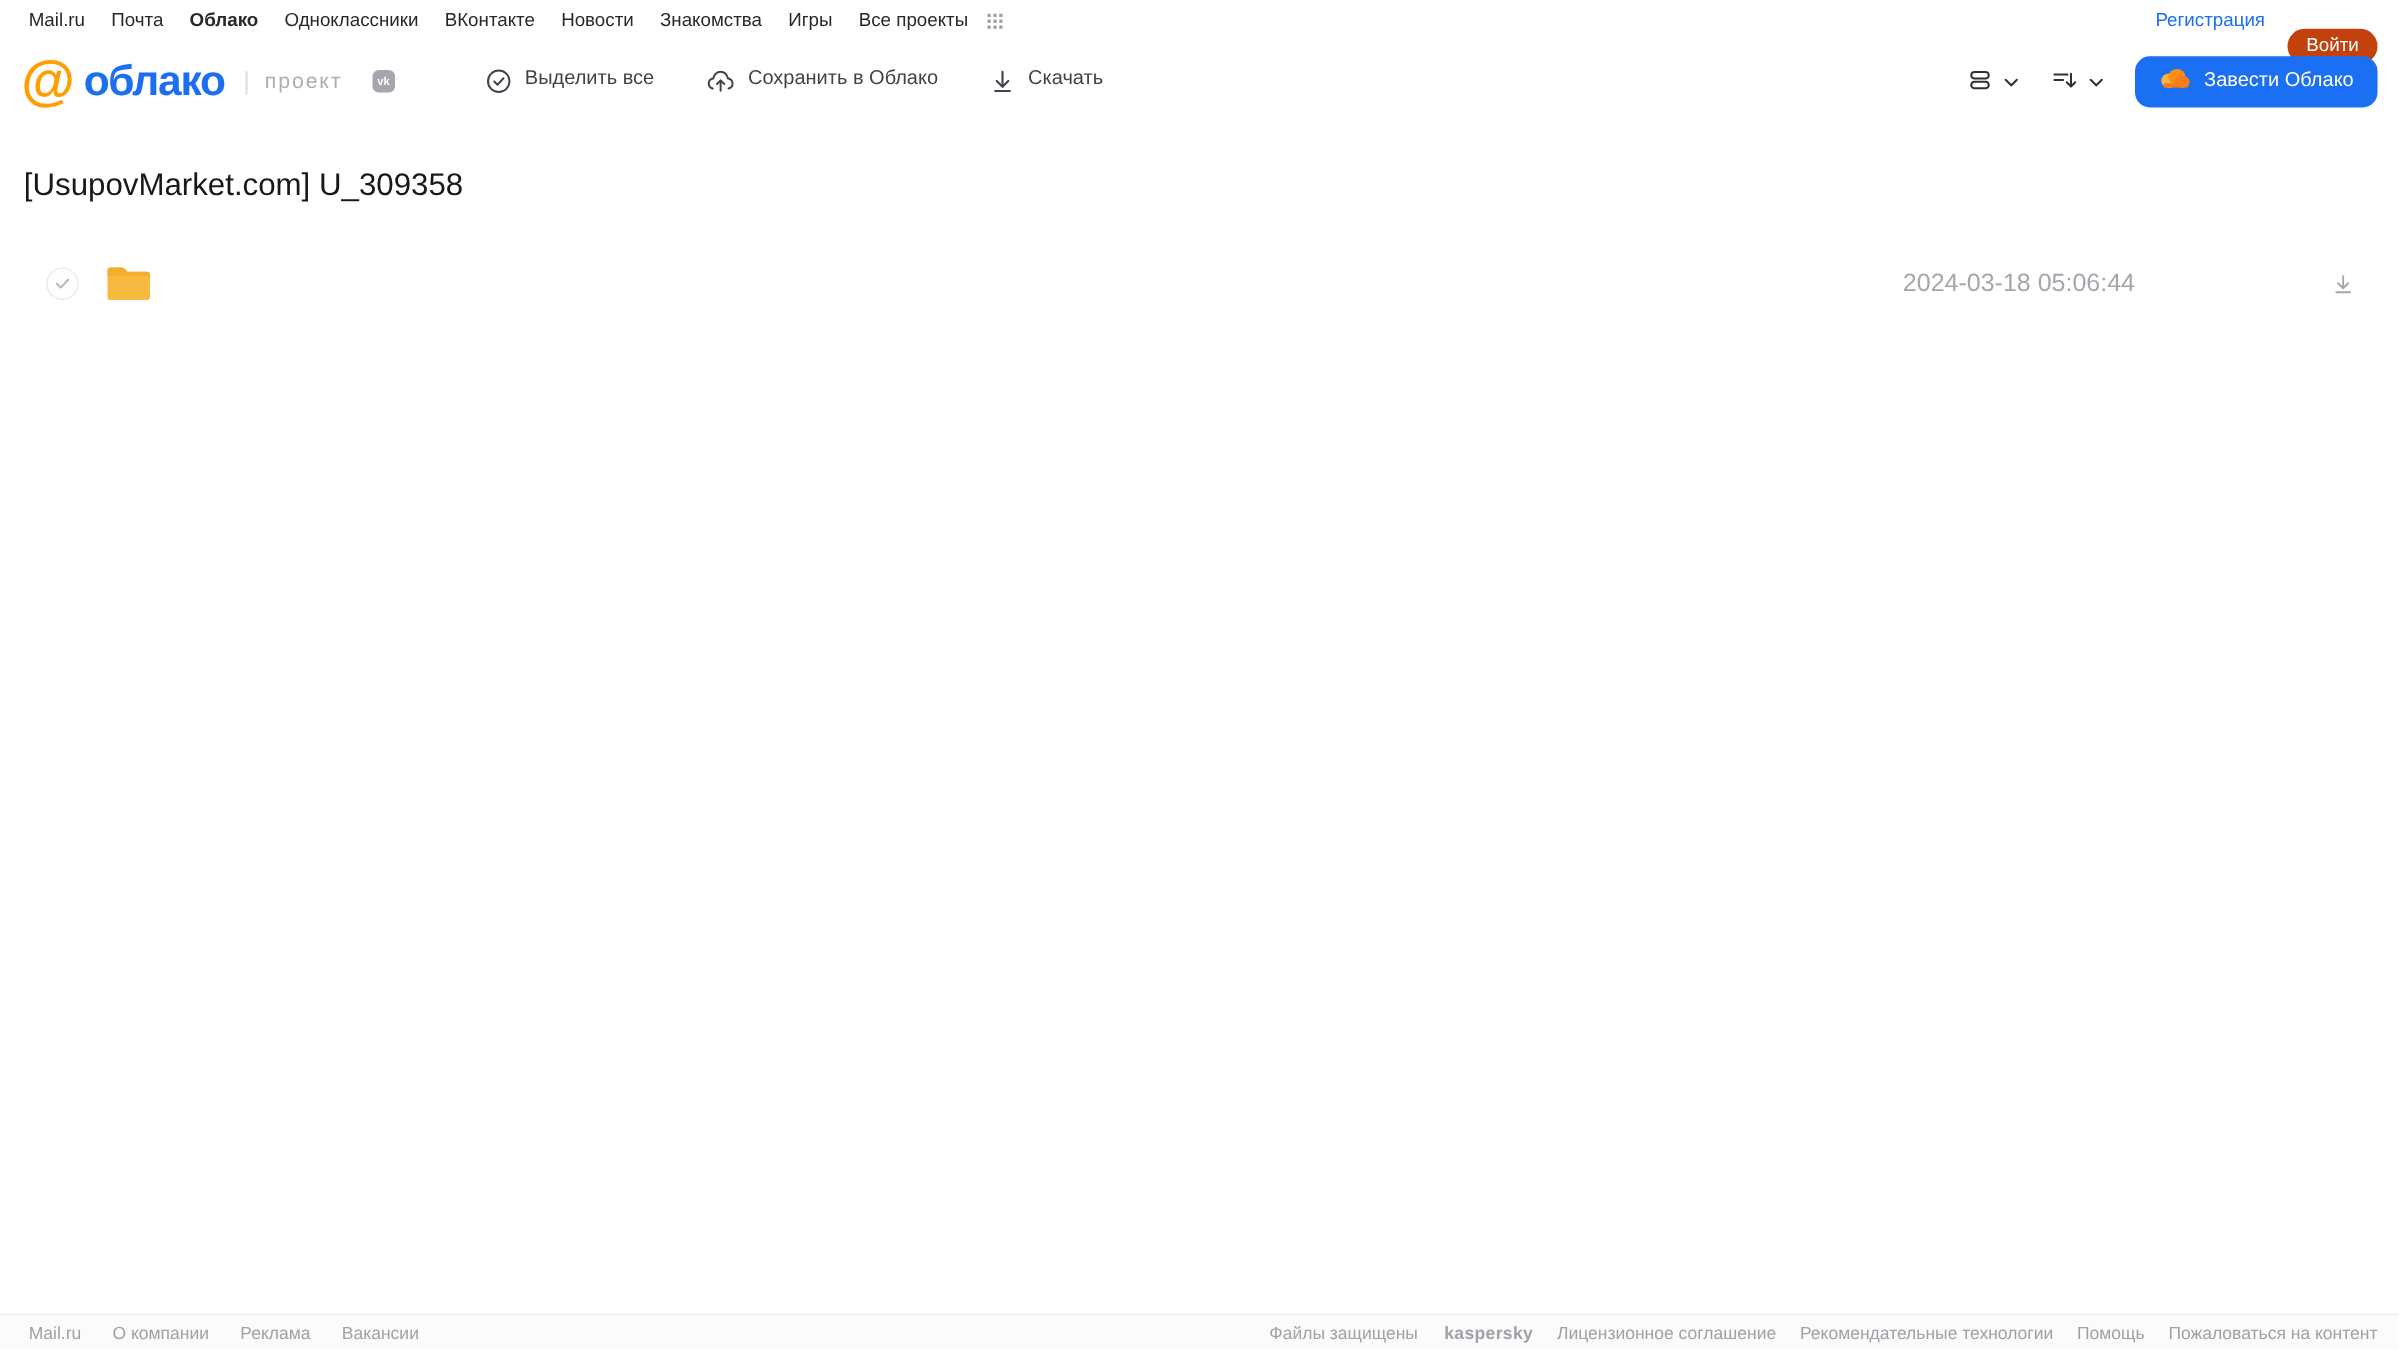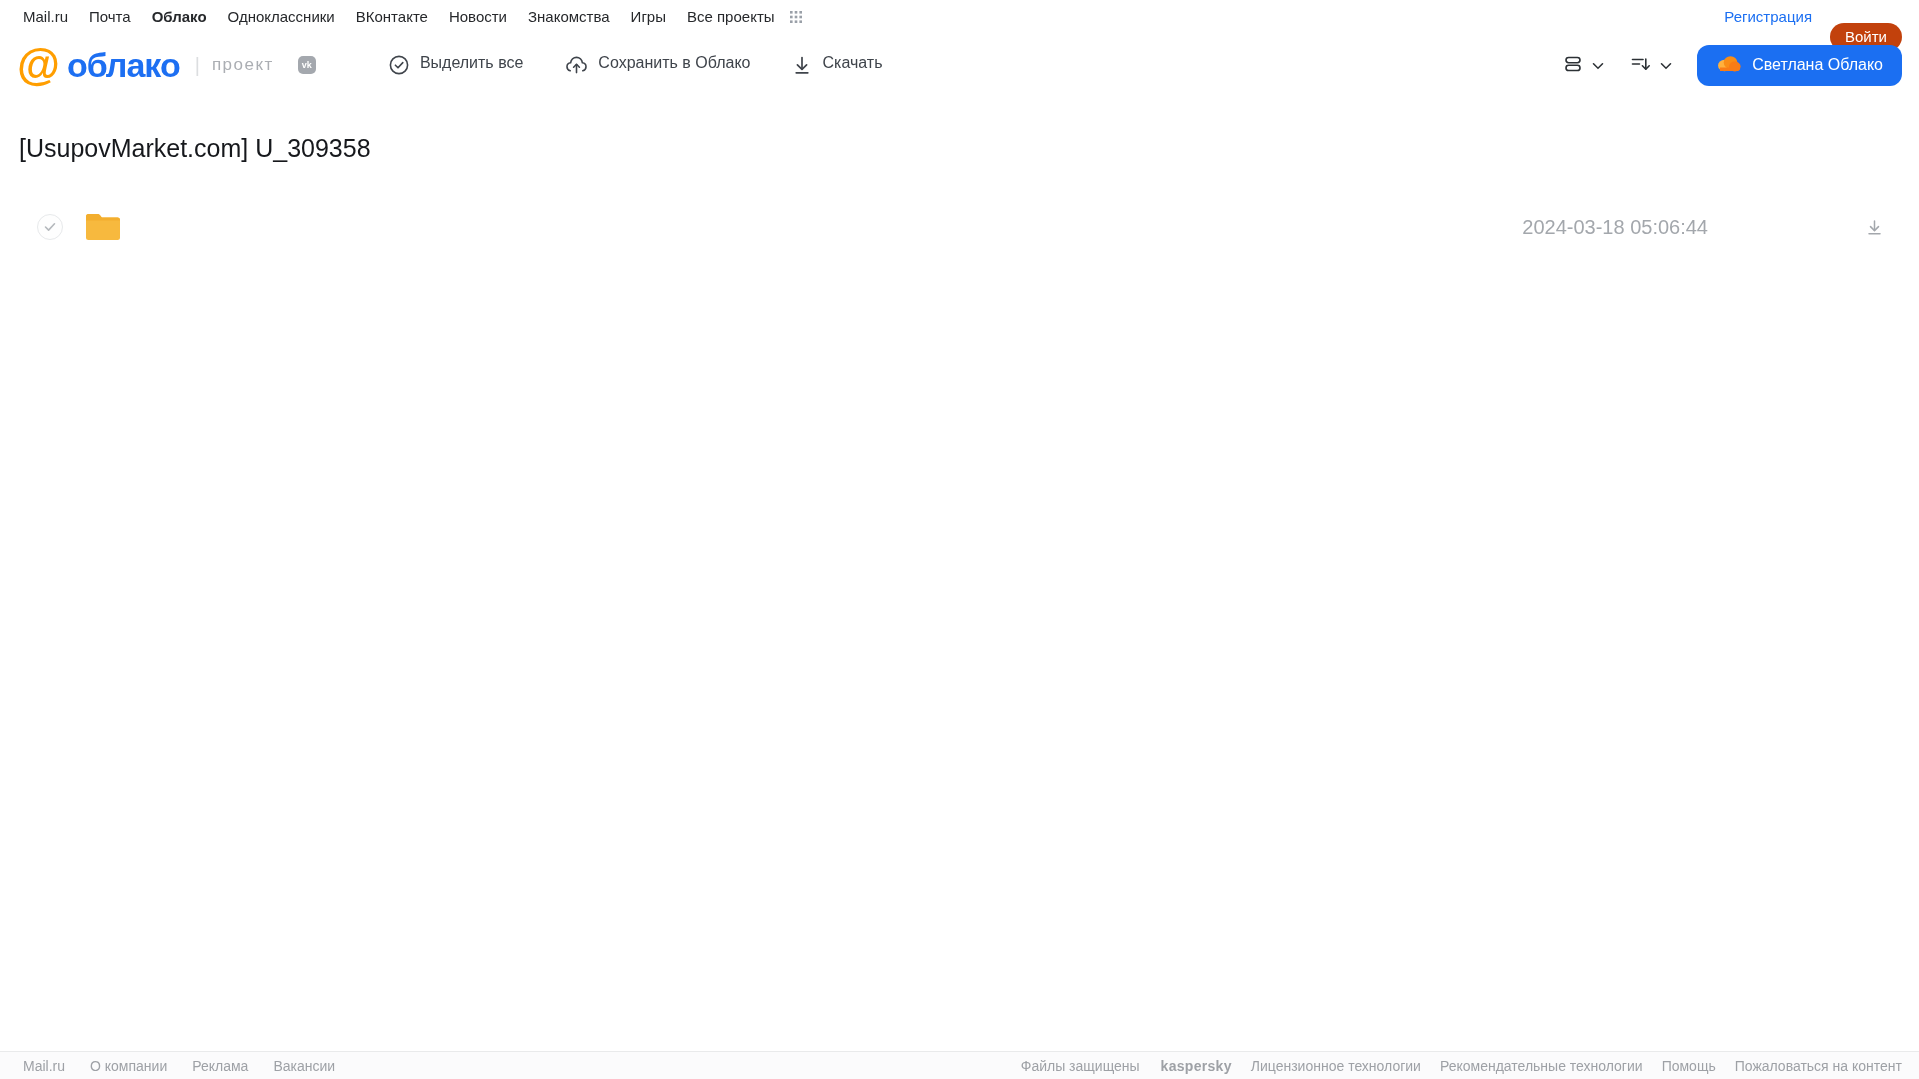--- a/index.html
+++ b/index.html
@@ -217,21 +217,21 @@
     </button>
     <button class="create-btn">
       <span>
         <svg width="26" height="19" viewBox="0 0 26 19">
           <ellipse cx="8.5" cy="11.5" rx="6.5" ry="5.8" fill="#ffb13d"></ellipse>
           <ellipse cx="14.5" cy="8.5" rx="6.8" ry="6.3" fill="#f98d16"></ellipse>
           <ellipse cx="18.8" cy="12.5" rx="5.8" ry="5" fill="#f97c16"></ellipse>
           <path d="M4 17 L22 17 Q24.5 16 24 13.5 L4 13.5 Z" fill="#f97c16"></path>
         </svg>
       </span>
-      <span>Светлана Облако</span>
+      <span>Завести Облако</span>
     </button>
   </div>
 </header>
 
 <main class="main">
   <h1 class="page-title">[UsupovMarket.com] U_309358</h1>
 
   <div class="file-row">
     <span class="row-checkbox">
       <svg width="12" height="10" viewBox="0 0 12 10" fill="none" stroke="#b5b9bd" stroke-width="1.6" stroke-linecap="round" stroke-linejoin="round">
@@ -259,18 +259,18 @@
   <div class="footer-left">
     <a>Mail.ru</a>
     <a>О компании</a>
     <a>Реклама</a>
     <a>Вакансии</a>
   </div>
   <div class="footer-right">
     <span>
       <span>Файлы защищены</span><a class="kaspersky-logo">kaspersky</a>
     </span>
-    <a>Лицензионное технологии</a>
+    <a>Лицензионное соглашение</a>
     <a>Рекомендательные технологии</a>
     <a>Помощь</a>
     <a>Пожаловаться на контент</a>
   </div>
 </footer>
 
 </body></html>

